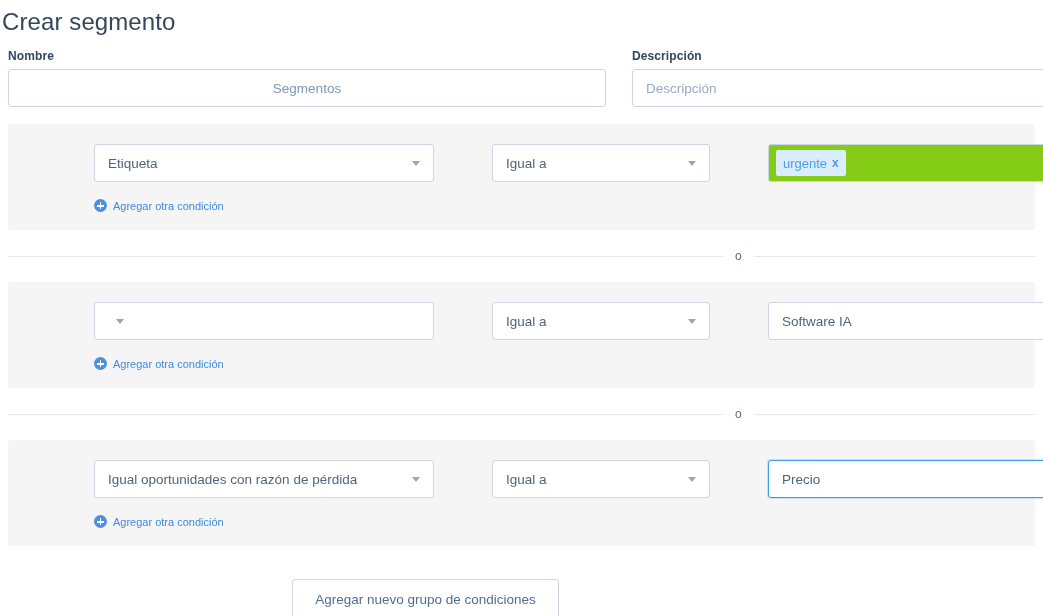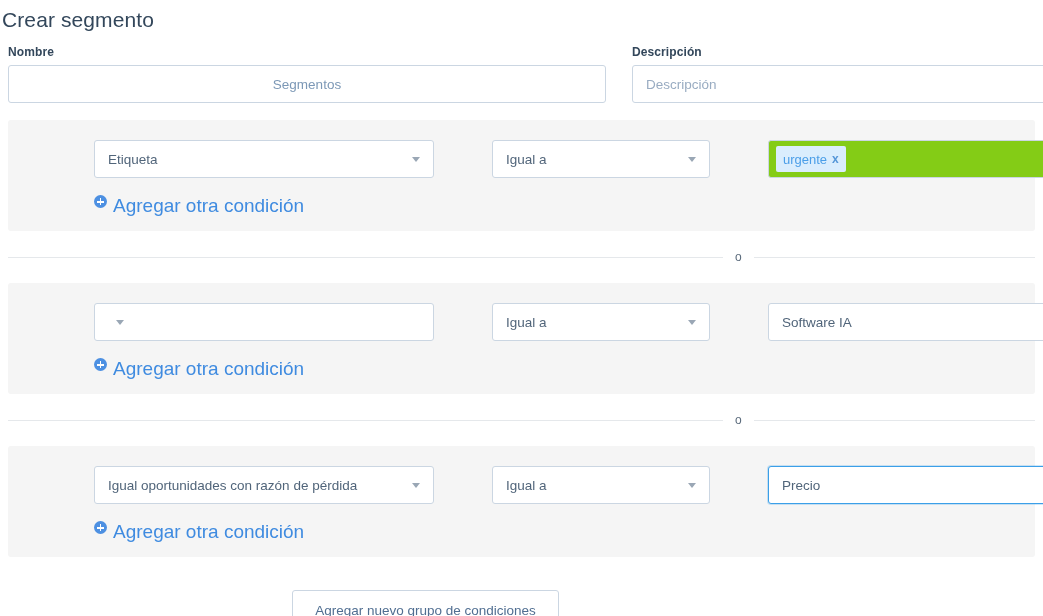--- a/index.html
+++ b/index.html
@@ -12,21 +12,21 @@
   body {
     width: 1043px;
     height: 616px;
     overflow: hidden;
     position: relative;
     color: #33475b;
   }
 
   
   .page-title {
-    font-size: 21px;
+    font-size: 24px;
     font-weight: 400;
     color: #33475b;
     margin: 0;
     padding: 8px 0 0 2px;
     letter-spacing: 0.1px;
   }
 
   
   .top-fields {
     display: flex;
@@ -131,23 +131,24 @@
     font-size: 12px;
     font-weight: bold;
     color: #5596d8;
     cursor: pointer;
     line-height: 1;
   }
 
   
   .add-cond {
     display: inline-flex;
+    align-items: center;
     margin: 17px 0 0 86px;
     color: #3f8be0;
-    font-size: 19px;
+    font-size: 11px;
     cursor: pointer;
     text-decoration: none;
   }
   .plus-icon {
     width: 13px; height: 13px;
     border-radius: 50%;
     background: #4d90e2;
     position: relative;
     margin-right: 6px;
     flex: 0 0 auto;

